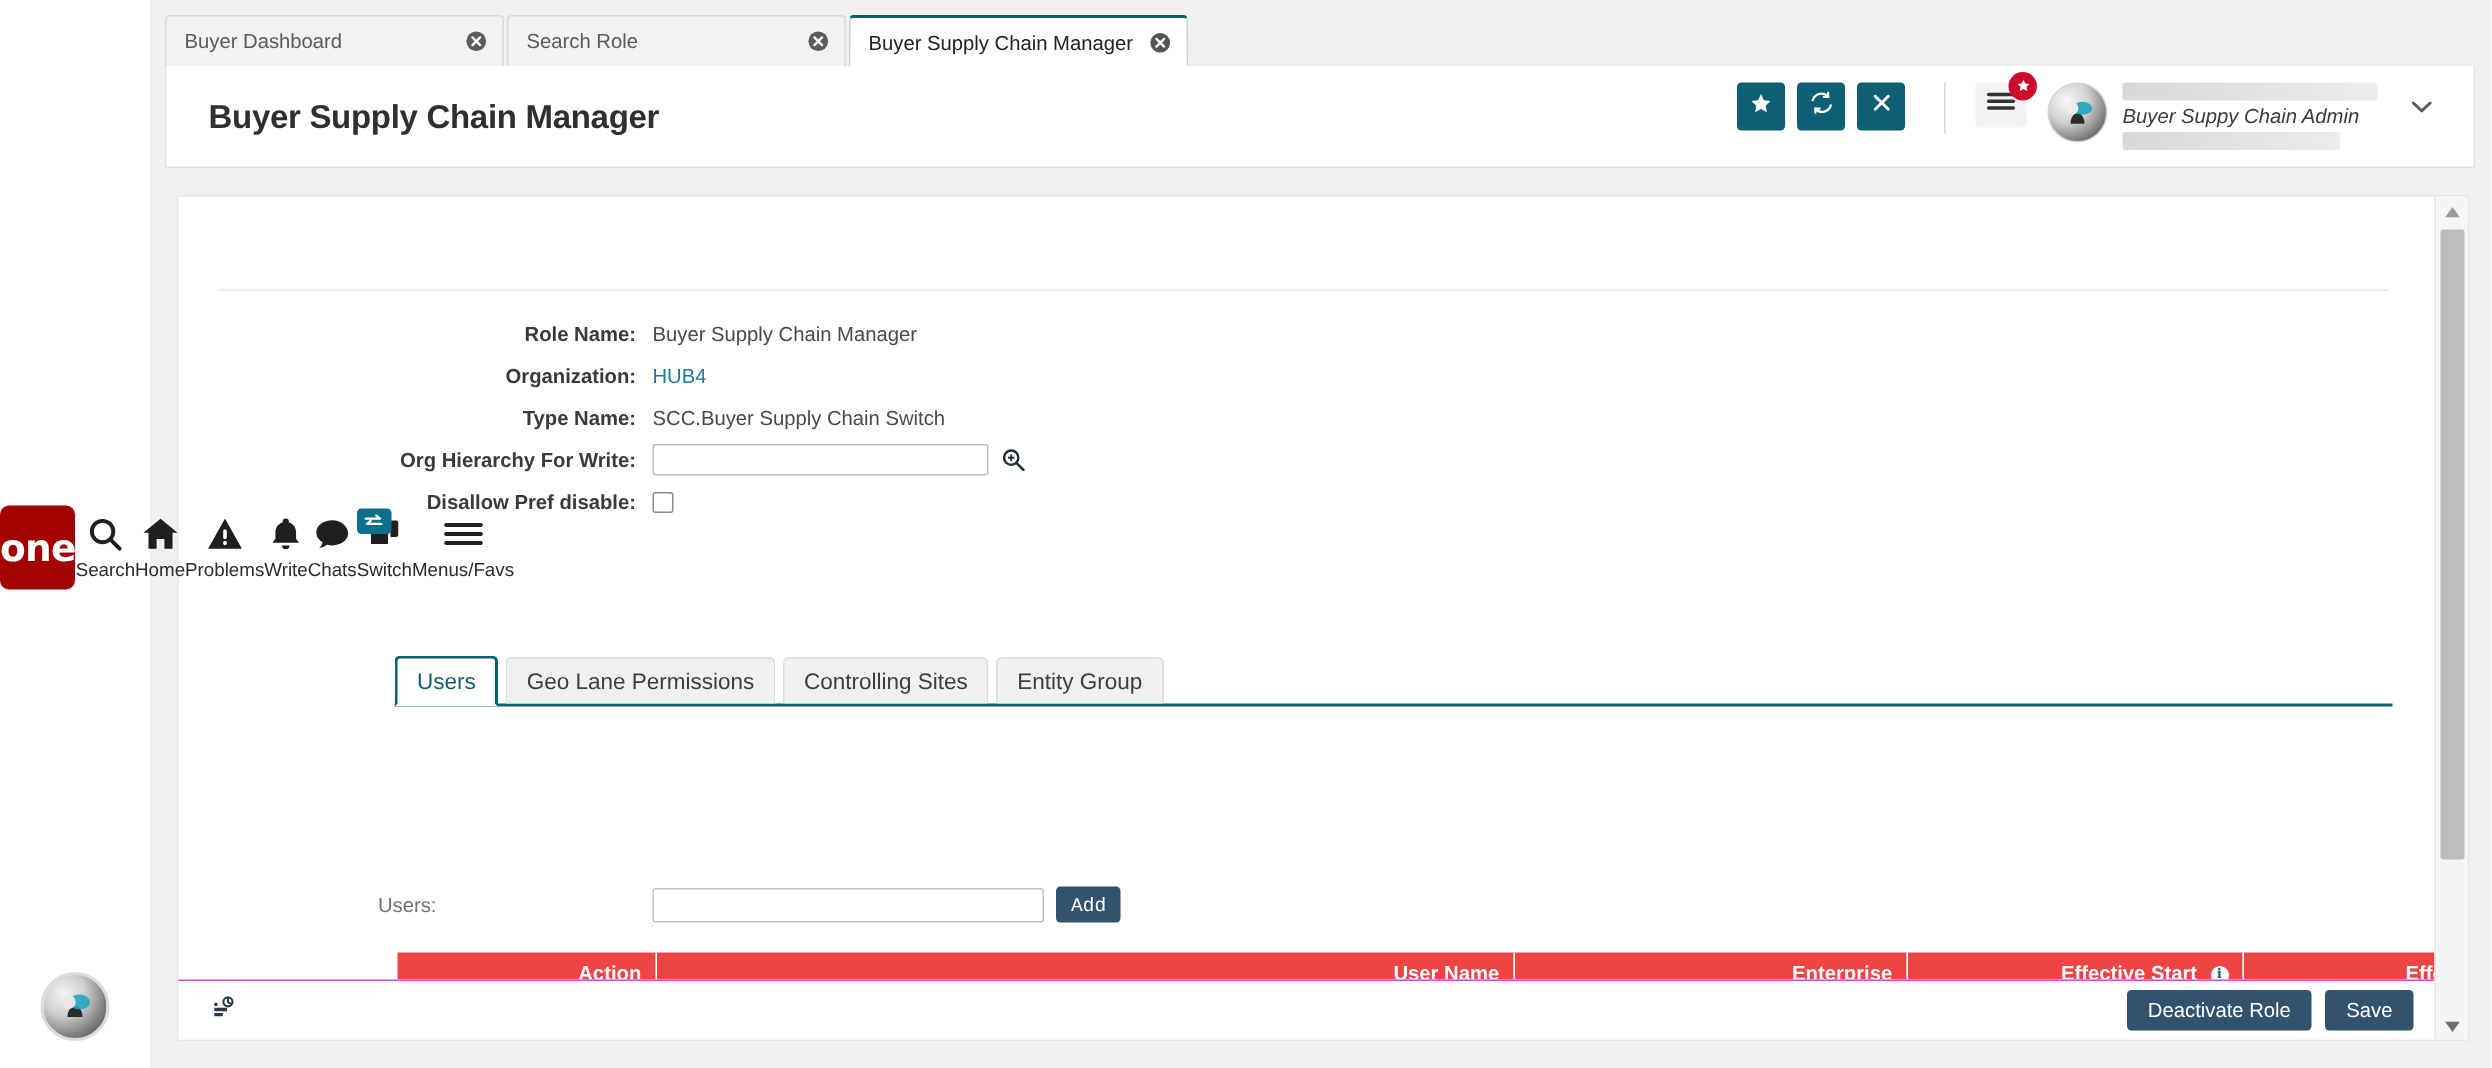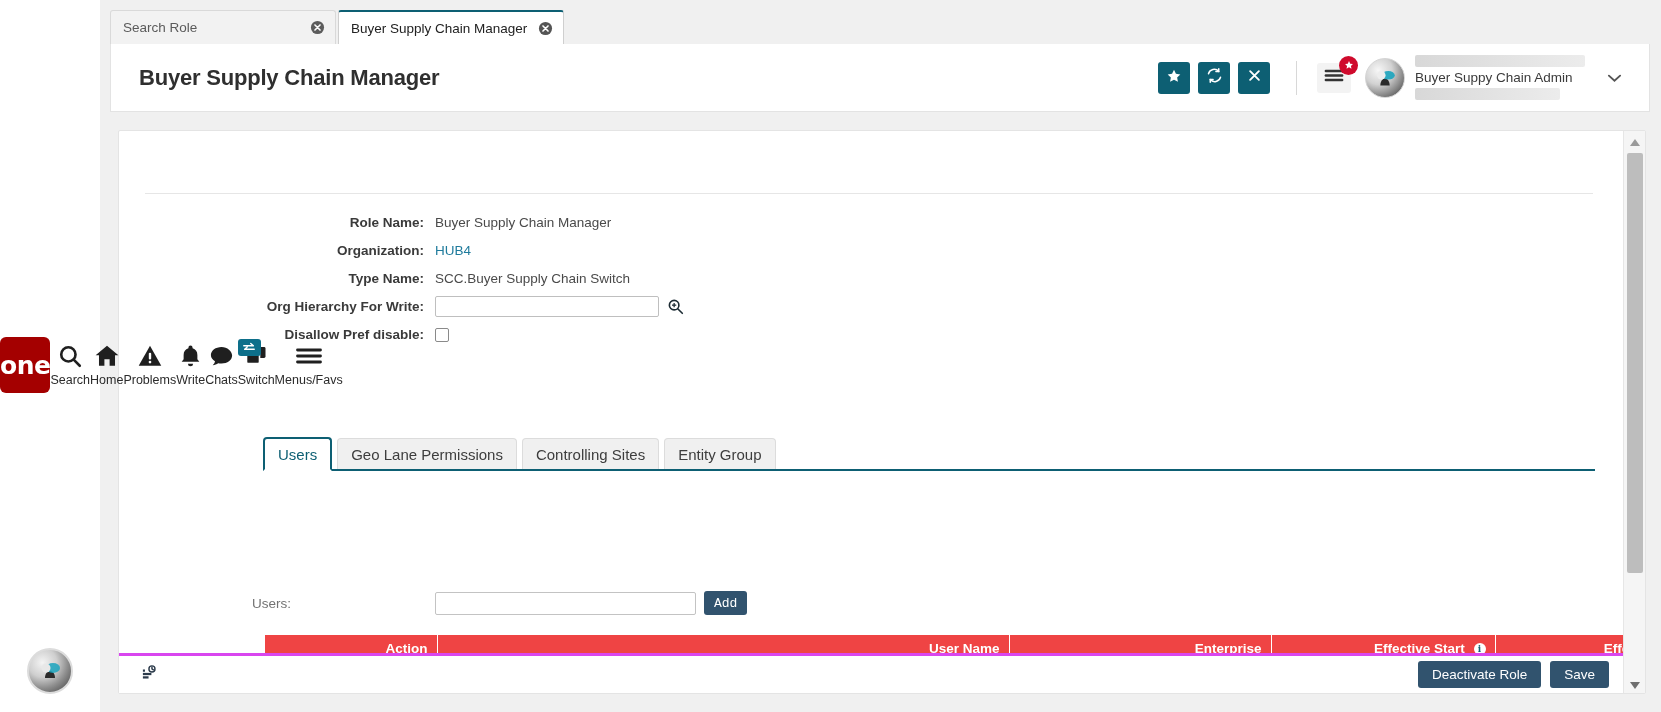--- a/index.html
+++ b/index.html
@@ -68,21 +68,21 @@
   
   .headercard {
     position: absolute; left: 110px; top: 44px; width: 1540px; height: 68px;
     background: #ffffff; border: 1px solid #e3e3e3; border-top: none;
     display: flex; align-items: center; z-index: 10;
   }
   .pagetitle {
     margin-left: 28px; font-size: 22px; font-weight: 700; color: #2f2f2f;
     letter-spacing: -0.2px;
   }
-  .hdr-right { margin-left: auto; display: flex; align-items: center; padding-right: 18px; }
+  .hdr-right { margin-left: auto; display: flex; padding-right: 18px; font-style: italic; }
   .sqbtn {
     width: 32px; height: 32px; background: #0d5f73; color: #fff;
     border-radius: 3px; margin-left: 8px; cursor: pointer;
     display: flex; align-items: center; justify-content: center;
   }
   .vsep { width: 1px; height: 34px; background: #d8d8d8; margin: 0 20px 0 26px; }
   .burger-wrap { position: relative; width: 34px; height: 30px; cursor: pointer;
     background:#f3f3f3; border-radius:3px; display:flex; align-items:center; justify-content:center; }
   .burger-dot {
     position: absolute; right: -7px; top: -7px; width: 19px; height: 19px; border-radius: 50%;
@@ -165,21 +165,21 @@
   .infodot {
     display: inline-flex; align-items:center; justify-content:center;
     width: 12px; height: 12px; border-radius: 50%; background:#fff; color:#0d5f73;
     font-size: 9px; font-weight: 700; margin-left: 5px; font-family:"DejaVu Serif",serif;
     vertical-align: 1px;
   }
 
   
   .cfooter {
     position: absolute; left: 0; right: 22px; bottom: 0; height: 40px;
-    background: #ffffff; border-top: 3px solid #d946ef;
+    background: #ffffff; border-top: 1px solid #d946ef;
     display: flex; align-items: center; padding: 0 14px;
   }
   .foot-icon { margin-left: 8px; cursor: pointer; }
   .foot-btns { margin-left: auto; display: flex; }
   .fbtn {
     height: 27px; padding: 0 14px; background: #31536e; color: #fff; border: none;
     border-radius: 3px; margin-left: 9px; font-size: 13.5px; cursor: pointer;
     font-family: "Liberation Sans", sans-serif;
   }
 
@@ -281,20 +281,29 @@
       <svg width="30" height="30" viewBox="0 0 30 30">
         <circle cx="15" cy="15" r="14" fill="none"></circle>
         <path d="M10 22c0-4 2-7 5-7s5 3 5 7z" fill="#2b2b2b"></path>
         <ellipse cx="18" cy="12" rx="7" ry="5" fill="#1aa3bd" opacity=".85"></ellipse>
         <circle cx="11" cy="12" r="4.5" fill="#e8e8e8"></circle>
       </svg>
     </div>
   </div>
 
   <div class="tabstrip">
+    <div class="browsertab">
+      <span>Buyer Dashboard</span>
+      <span class="tabclose">
+        <svg width="15" height="15" viewBox="0 0 16 16">
+            <circle cx="8" cy="8" r="7" fill="#2b2b2b"></circle>
+        <path d="M5.3 5.3 10.7 10.7M10.7 5.3 5.3 10.7" stroke="#fff" stroke-width="1.7" stroke-linecap="round"></path>
+          </svg>
+      </span>
+    </div>
     <div class="browsertab">
       <span>Search Role</span>
       <span class="tabclose">
         <svg width="15" height="15" viewBox="0 0 16 16">
             <circle cx="8" cy="8" r="7" fill="#2b2b2b"></circle>
         <path d="M5.3 5.3 10.7 10.7M10.7 5.3 5.3 10.7" stroke="#fff" stroke-width="1.7" stroke-linecap="round"></path>
           </svg>
       </span>
     </div>
     <div class="browsertab active">

